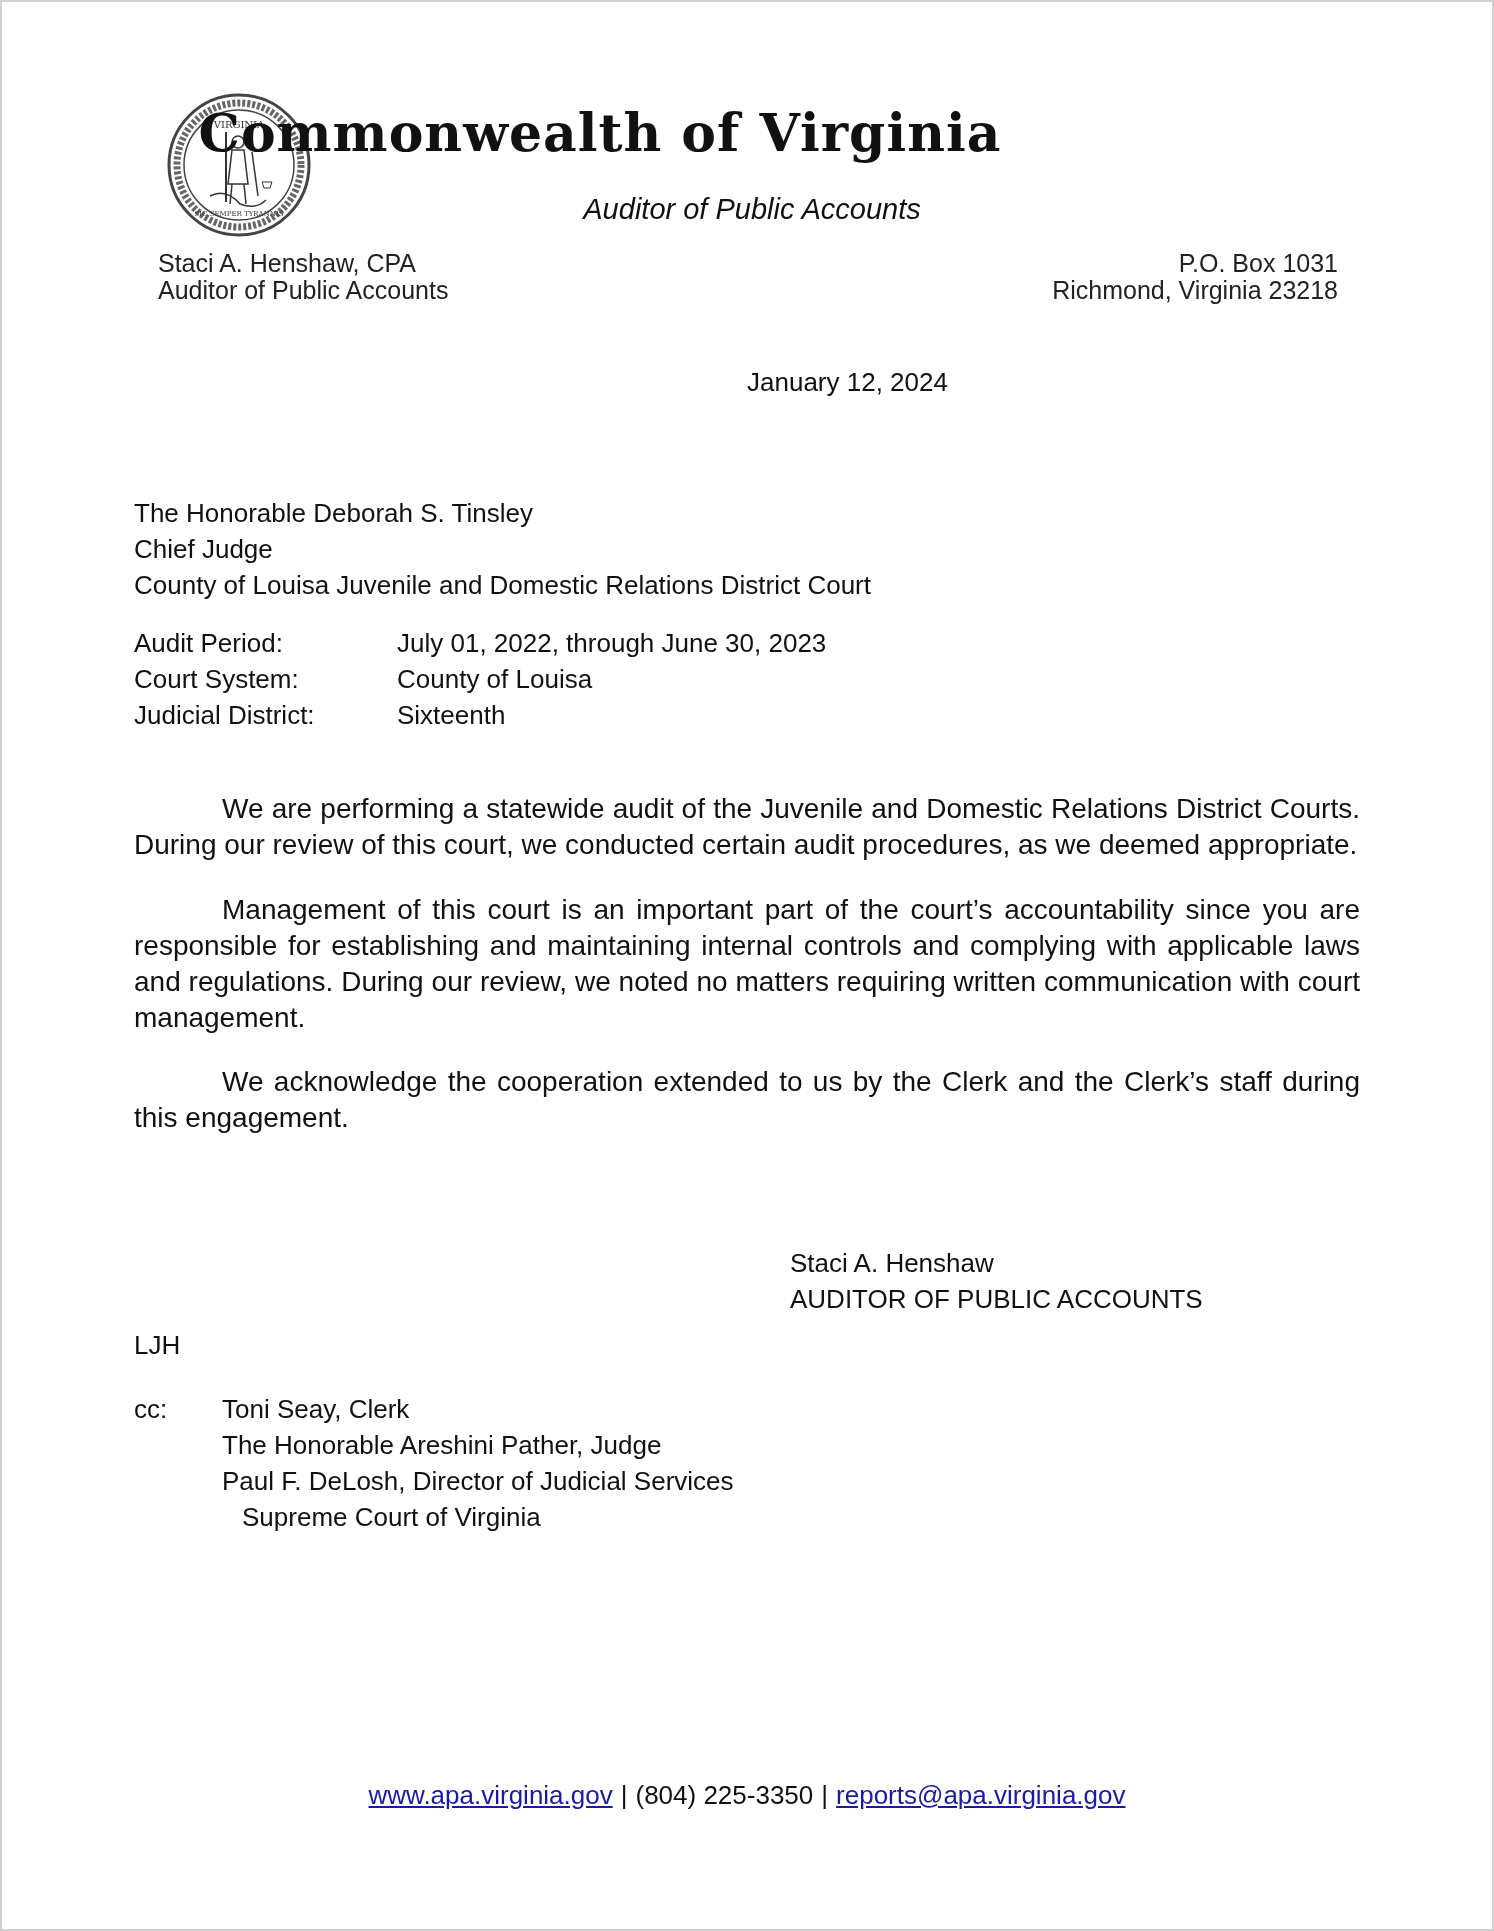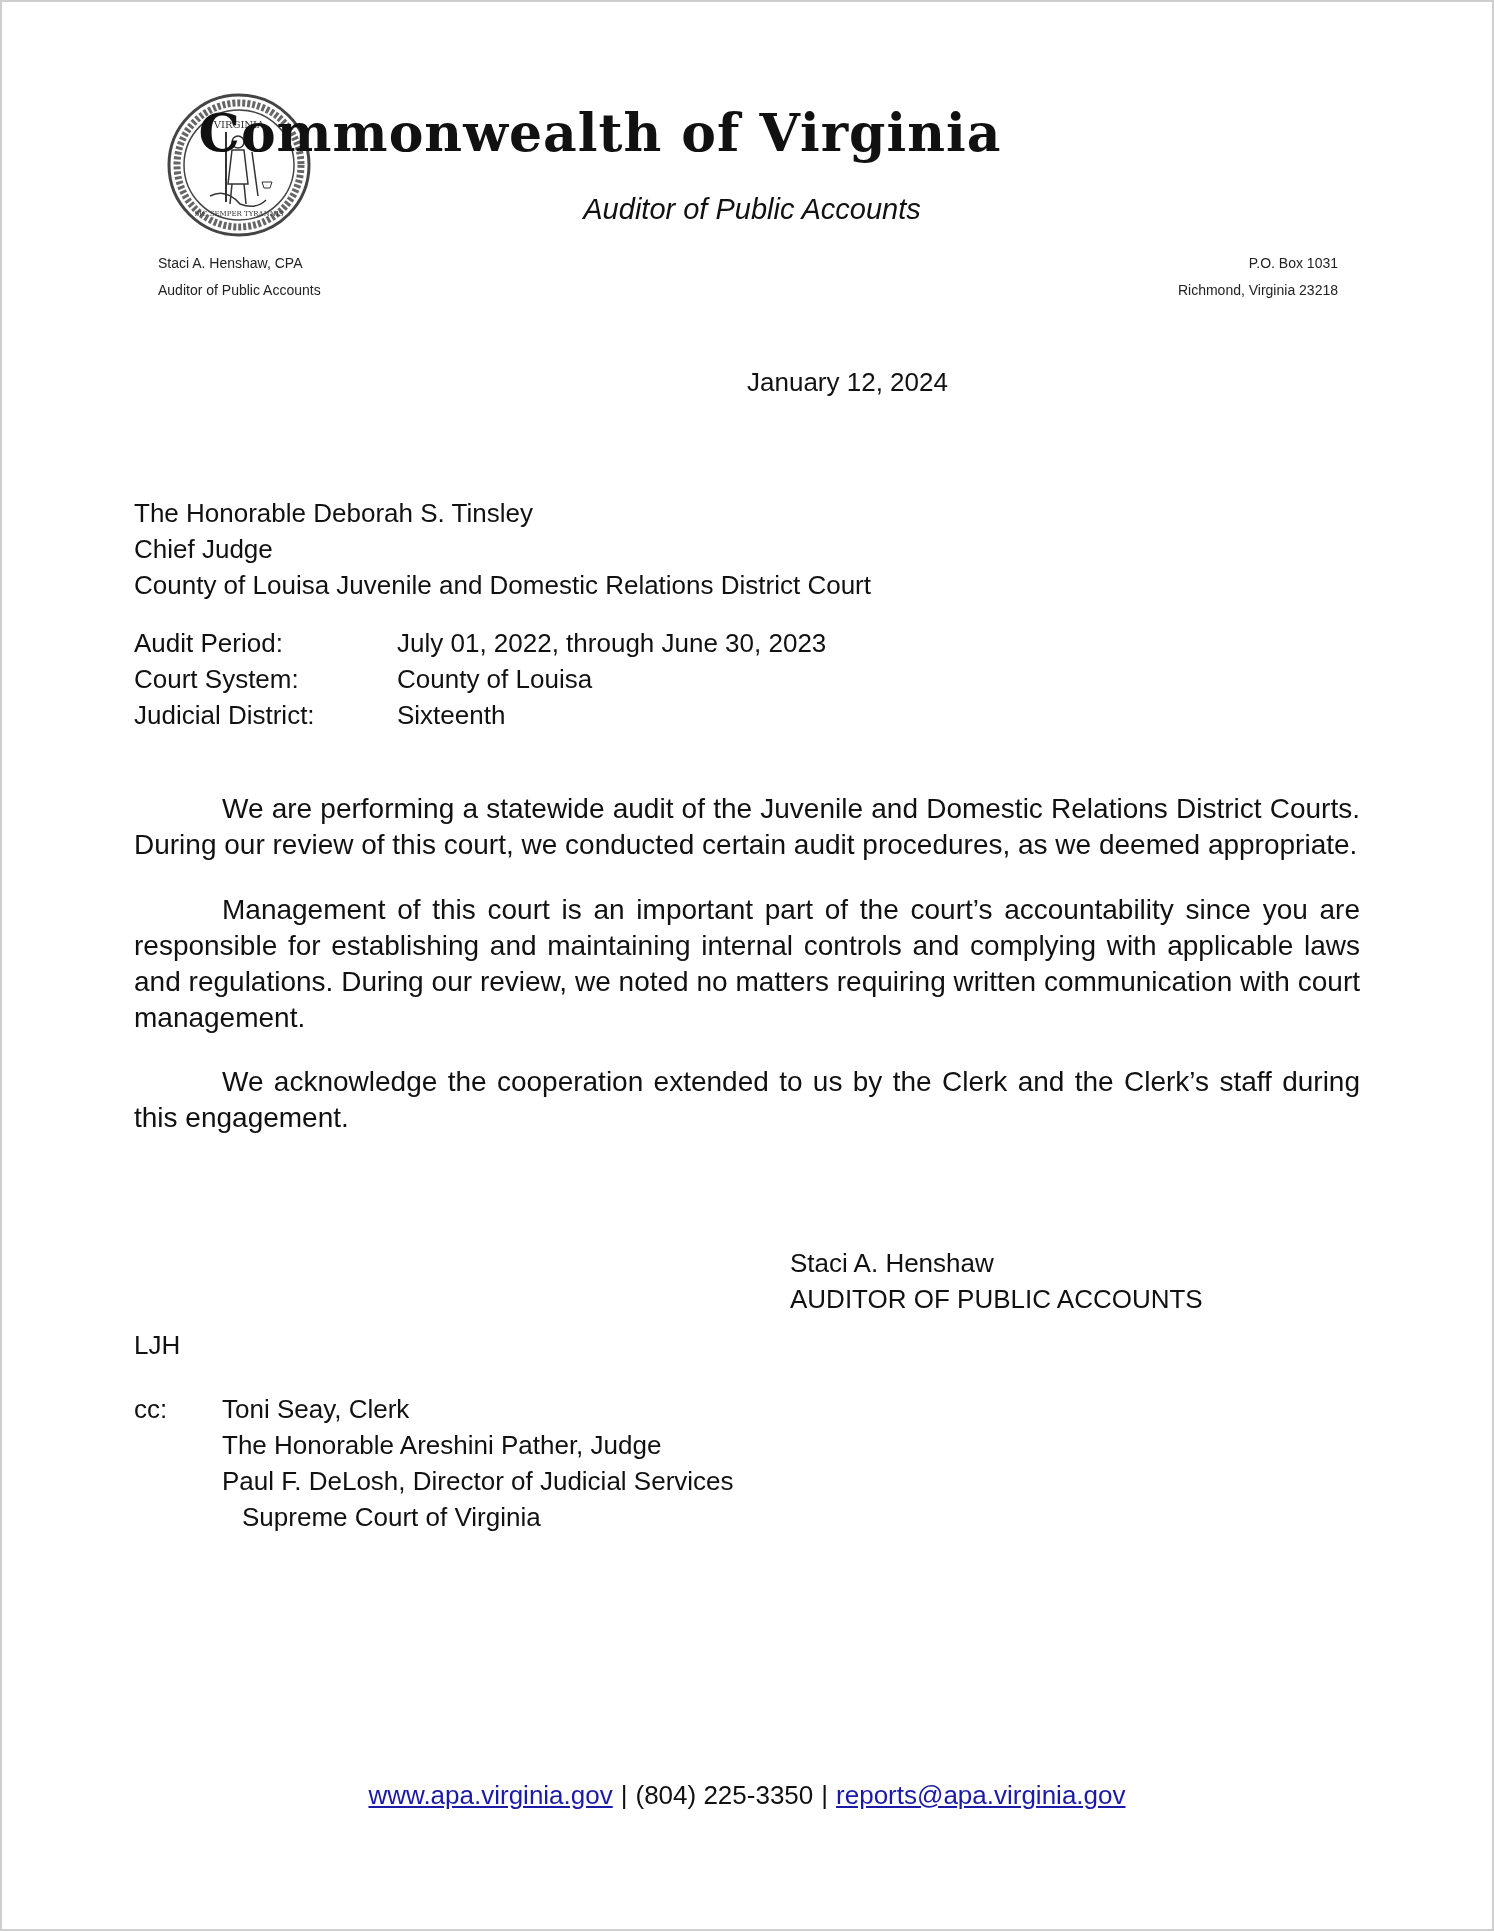--- a/index.html
+++ b/index.html
@@ -4,21 +4,21 @@
 <style>
   html, body { margin:0; padding:0; }
   body { width:1494px; height:1931px; background:#ffffff; position:relative; overflow:hidden;
          font-family:"Liberation Sans", sans-serif; color:#111; }
   .frame { position:absolute; left:0; top:0; width:1490px; height:1927px; border:2px solid #cfcfcf; }
   .abs { position:absolute; white-space:nowrap; }
   .seal { position:absolute; left:166px; top:92px; width:146px; height:146px; }
   .title { left:0; width:1182px; text-align:center; top:102px; font-family:"DejaVu Serif", serif;
            font-size:52px; font-weight:bold; letter-spacing:1px; padding-left:18px; box-sizing:border-box; }
   .subtitle { left:0; width:1494px; text-align:center; top:193px; font-style:italic; font-size:29px; padding-left:10px; box-sizing:border-box; }
-  .hdr { font-size:14px; color:#222; }
+  .hdr { font-size:25px; color:#222; }
   .hdr-left { left:158px; top:250px; line-height:27px; }
   .hdr-right { right:156px; top:250px; line-height:27px; text-align:right; }
   .body-text { font-size:26px; line-height:36px; }
   .date { left:747px; top:364px;text-align:center; }
   .addressee { left:134px; top:459px;margin-top:36px; }
   .audit-table { left:134px; top:625px; }
   .audit-row { display:flex; height:36px; }
   .audit-label { width:263px; }
   .para { position:absolute; left:134px; width:1226px; font-size:28px; line-height:36px; text-align:justify; white-space:normal; }
   .para .indent { display:inline-block; width:88px; }

